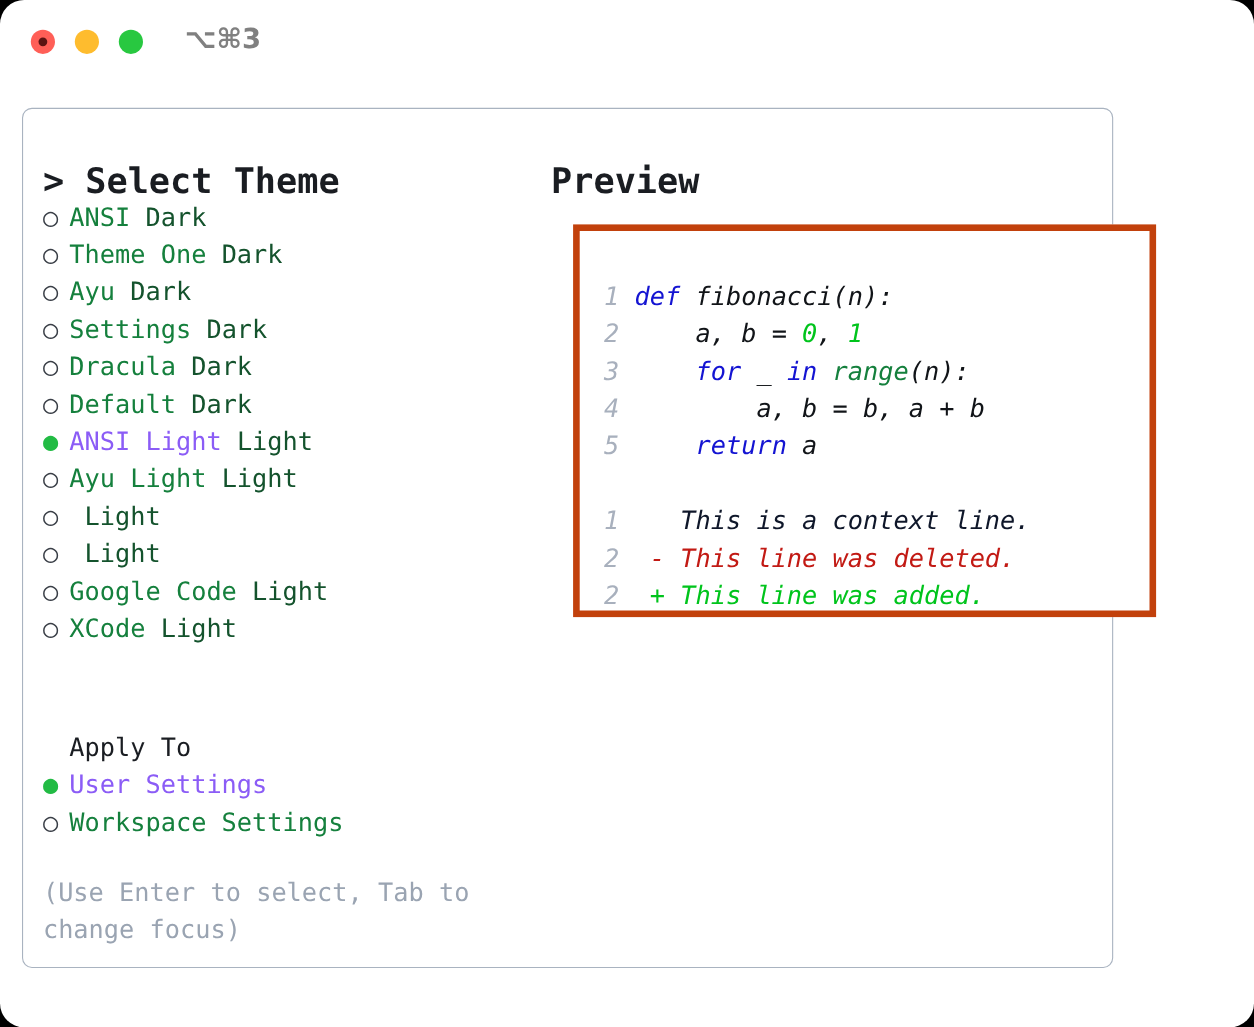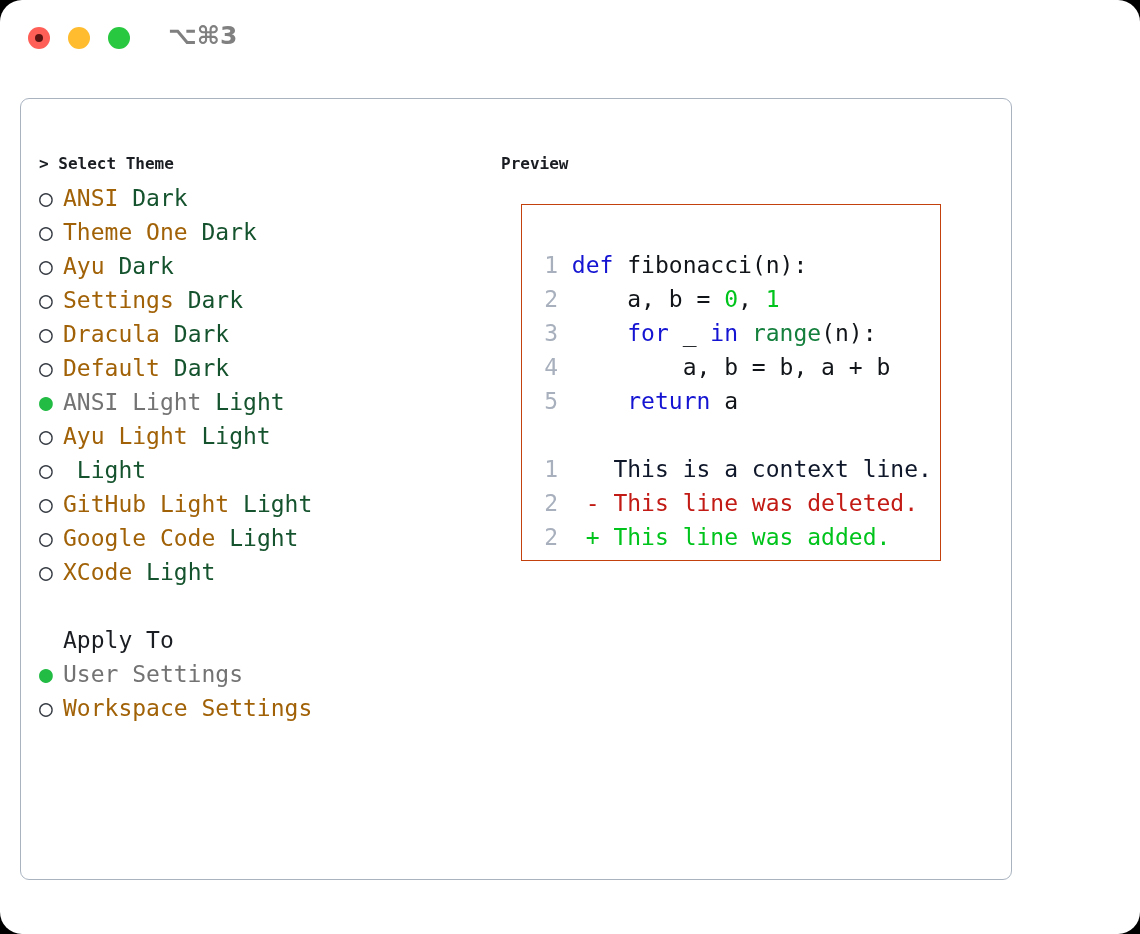--- a/index.html
+++ b/index.html
@@ -80,21 +80,21 @@
     width: 440px;
   }
   #right-col {
     position: absolute;
     left: 480px;
     top: 48px;
     width: 500px;
   }
 
   .section-title {
-    font-size: 16px;
+    font-size: 32px;
     font-weight: bold;
     color: #1a1d22;
     line-height: 34px;
     white-space: pre;
   }
   .section-title .caret { color: #1a1d22; }
 
   .opt-row {
     display: flex;
     align-items: baseline;
@@ -106,54 +106,56 @@
   }
   .marker {
     display: inline-block;
     width: 24px;
     flex: 0 0 24px;
     font-size: 23px;
     line-height: 34px;
   }
   .marker.off { color: #3a3f47; }
   .marker.on  { color: #22bb44; }
-  .opt-label { color: #a16207; }
-  .opt-row.selected .opt-label { color: #737373; }
+  .opt-label { color: #15803d; }
+  .opt-row.selected .opt-label { color: #8b5cf6; }
   .opt-suffix { color: #14532d; }
   .sp { color: transparent; }
 
   .group-head {
     height: 34px;
     line-height: 34px;
     font-size: 23px;
     color: #1a1d22;
     padding-left: 24px;
     white-space: pre;
+    margin-top: 40px;
   }
 
   .spacer-row { height: 34px; }
 
   #hint {
     margin-top: 30px;
     font-size: 23px;
     line-height: 34px;
     color: #9aa4b2;
     width: 420px;
   }
 
   
   #preview-box {
     position: absolute;
     left: 20px;
     top: 57px;
-    width: 420px;
+    width: 530px;
     height: 357px;
-    border: 1px solid #c2410c;
+    border: 6px solid #c2410c;
     box-sizing: border-box;
     background: #ffffff;
+    font-style: italic;
   }
   #code {
     position: absolute;
     left: 14px;
     top: 43px;
     font-size: 23px;
     line-height: 34px;
     white-space: pre;
   }
   .code-line { height: 34px; white-space: pre; }
@@ -192,33 +194,34 @@
       <div id="theme-options">
           <div class="opt-row"><span class="marker off">○</span><span class="opt-label">ANSI</span><span class="sp"> </span><span class="opt-suffix">Dark</span></div>
           <div class="opt-row"><span class="marker off">○</span><span class="opt-label">Theme One</span><span class="sp"> </span><span class="opt-suffix">Dark</span></div>
           <div class="opt-row"><span class="marker off">○</span><span class="opt-label">Ayu</span><span class="sp"> </span><span class="opt-suffix">Dark</span></div>
           <div class="opt-row"><span class="marker off">○</span><span class="opt-label">Settings</span><span class="sp"> </span><span class="opt-suffix">Dark</span></div>
           <div class="opt-row"><span class="marker off">○</span><span class="opt-label">Dracula</span><span class="sp"> </span><span class="opt-suffix">Dark</span></div>
           <div class="opt-row"><span class="marker off">○</span><span class="opt-label">Default</span><span class="sp"> </span><span class="opt-suffix">Dark</span></div>
           <div class="opt-row selected"><span class="marker on">●</span><span class="opt-label">ANSI Light</span><span class="sp"> </span><span class="opt-suffix">Light</span></div>
           <div class="opt-row"><span class="marker off">○</span><span class="opt-label">Ayu Light</span><span class="sp"> </span><span class="opt-suffix">Light</span></div>
           <div class="opt-row"><span class="marker off">○</span><span class="sp"> </span><span class="opt-suffix">Light</span></div>
-          <div class="opt-row"><span class="marker off">○</span><span class="opt-label">GitHub Light</span><span class="sp"> </span><span class="opt-suffix">Light</span></div>
+          <div class="opt-row"><span class="marker off">○</span><span class="sp"> </span><span class="opt-suffix">Light</span></div>
           <div class="opt-row"><span class="marker off">○</span><span class="opt-label">Google Code</span><span class="sp"> </span><span class="opt-suffix">Light</span></div>
           <div class="opt-row"><span class="marker off">○</span><span class="opt-label">XCode</span><span class="sp"> </span><span class="opt-suffix">Light</span></div>
         </div>
 
       <div class="spacer-row"></div>
 
       <div class="group-head">Apply To</div>
       <div id="apply-options">
           <div class="opt-row selected"><span class="marker on">●</span><span class="opt-label">User Settings</span></div>
           <div class="opt-row"><span class="marker off">○</span><span class="opt-label">Workspace Settings</span></div>
         </div>
 
+      <div id="hint">(Use Enter to select, Tab to change focus)</div>
     </div>
 
     <div id="right-col">
       <div class="section-title">Preview</div>
 
       <div id="preview-box">
         <div id="code"><div class="code-line"><span class="ln">1</span><span> </span><span class="kw">def</span><span class="id"> fibonacci(n):</span></div><div class="code-line"><span class="ln">2</span><span> </span><span class="id">    a, b = </span><span class="num">0</span><span class="id">, </span><span class="num">1</span></div><div class="code-line"><span class="ln">3</span><span> </span><span class="id">    </span><span class="kw">for</span><span class="id"> _ </span><span class="kw">in</span><span class="id"> </span><span class="bi">range</span><span class="id">(n):</span></div><div class="code-line"><span class="ln">4</span><span> </span><span class="id">        a, b = b, a + b</span></div><div class="code-line"><span class="ln">5</span><span> </span><span class="id">    </span><span class="kw">return</span><span class="id"> a</span></div><div class="blank-line"></div><div class="code-line"><span class="ln">1</span><span class="ctx">    </span><span class="ctx">This is a context line.</span></div><div class="code-line"><span class="ln">2</span><span class="del">  - </span><span class="del">This line was deleted.</span></div><div class="code-line"><span class="ln">2</span><span class="add">  + </span><span class="add">This line was added.</span></div></div>
       </div>
     </div>
 

